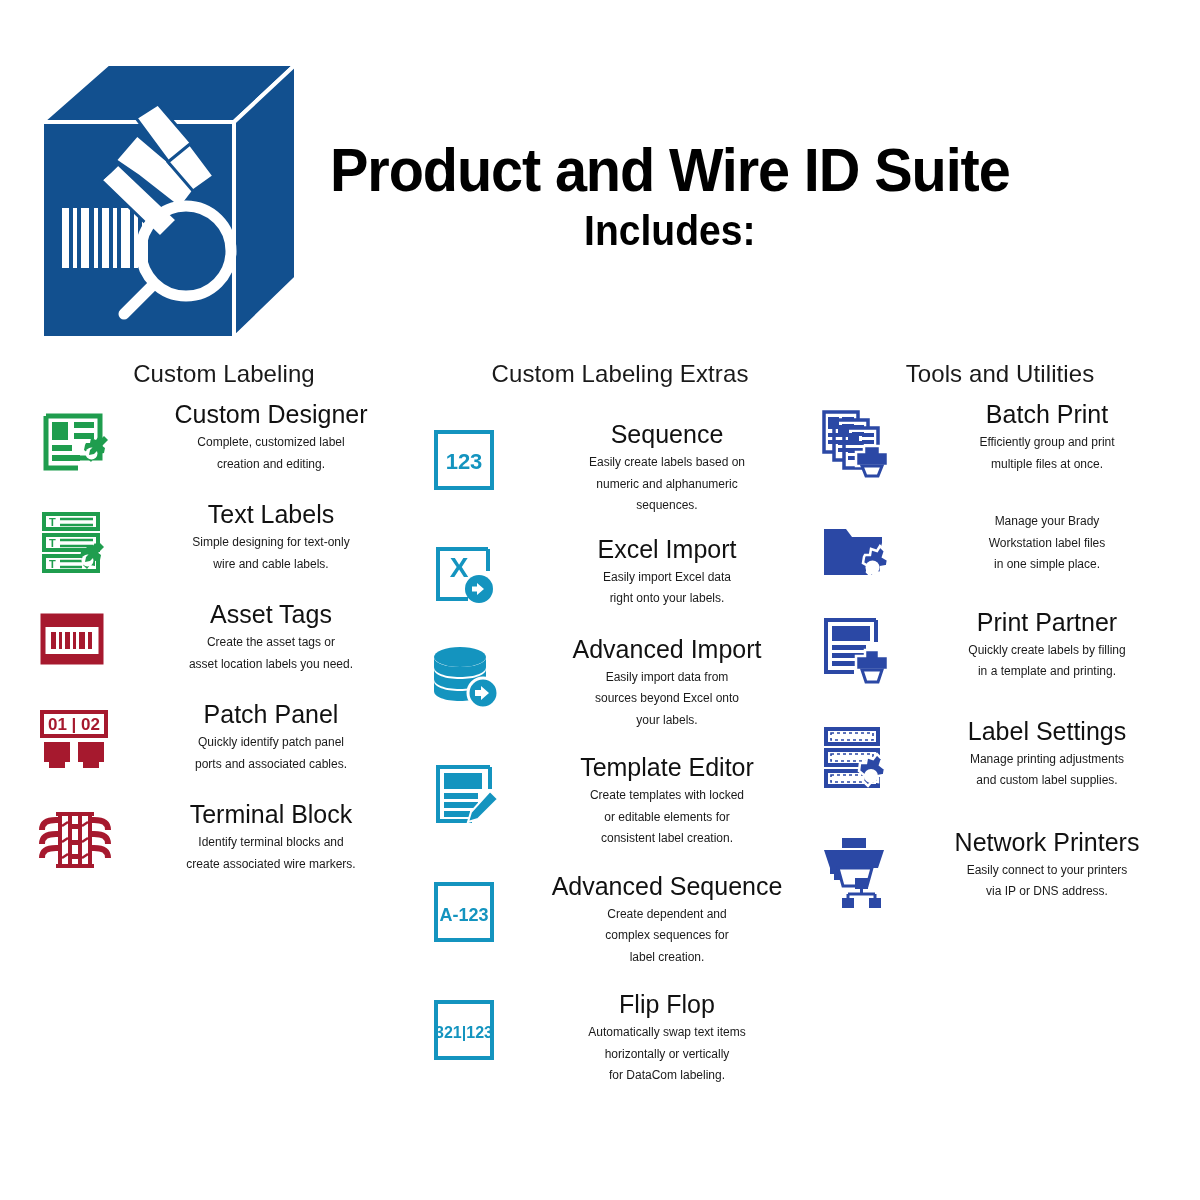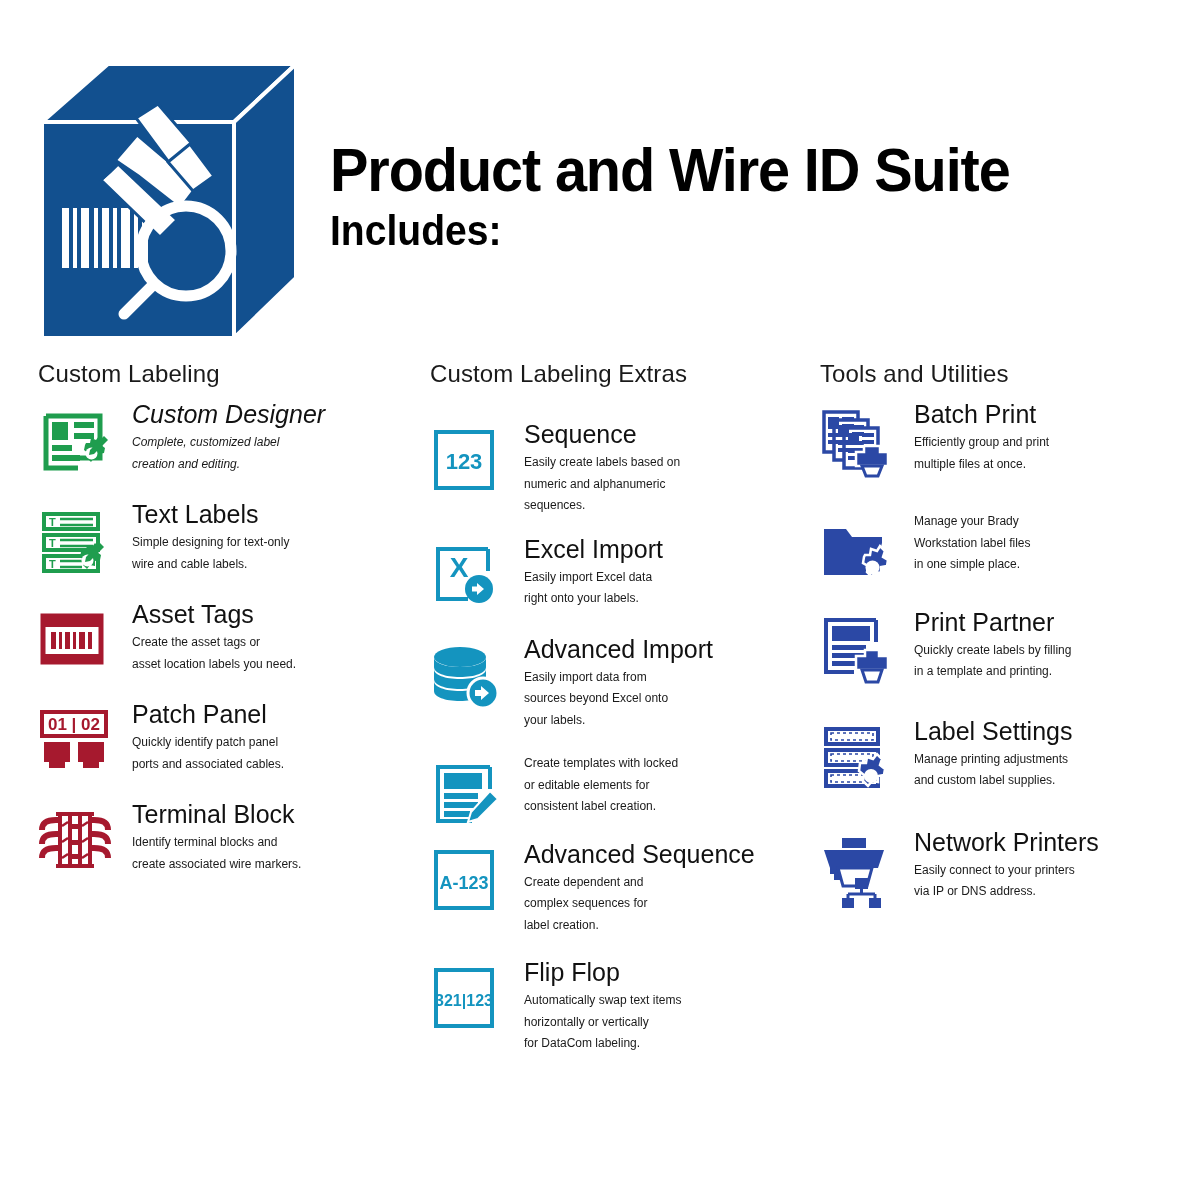--- a/index.html
+++ b/index.html
@@ -4,21 +4,21 @@
 <title>Product and Wire ID Suite</title>
 <style>
   * { box-sizing: border-box; margin: 0; padding: 0; }
   html, body {
     width: 1200px; height: 1200px;
     background: #ffffff;
     font-family: "Liberation Sans", sans-serif;
     color: #000000;
     overflow: hidden;
   }
-  .page { position: relative; width: 1200px; height: 1200px; }
+  .page { position: relative; width: 1200px; height: 1200px; text-align: center; }
 
   
   .header { position: absolute; left: 0; top: 0; width: 1200px; height: 360px; }
   .box-icon { position: absolute; left: 38px; top: 60px; width: 262px; height: 280px; }
   .title-wrap { position: absolute; left: 330px; top: 138px; }
   .suite-title {
     font-family: "Liberation Sans Narrow", "Liberation Sans", sans-serif;
     font-size: 62px; font-weight: bold; letter-spacing: -1.2px;
     line-height: 64px; color: #000; transform: scaleX(0.93); transform-origin: left center;
     white-space: nowrap;
@@ -115,21 +115,21 @@
       <div class="suite-title">Product and Wire ID Suite</div>
       <div class="suite-includes">Includes:</div>
     </div>
   </div>
 
   <div class="columns">
 
     <div class="col col-1">
       <div class="col-title">Custom Labeling</div>
 
-      <div class="feature" style="margin-top:4px;font-style:italic;">
+      <div class="feature" style="margin-top:4px;">
         <div class="icon-slot">
           <svg width="74" height="74" viewBox="0 0 74 74">
             <g fill="none" stroke="#1f9d4e" stroke-width="5">
               <path d="M8,10 H62 V52 H40 M8,10 V62 H40"></path>
             </g>
             <g fill="#1f9d4e">
               <rect x="14" y="16" width="16" height="18"></rect>
               <rect x="36" y="16" width="20" height="6"></rect>
               <rect x="36" y="27" width="20" height="6"></rect>
               <rect x="14" y="39" width="20" height="6"></rect>
@@ -346,20 +346,21 @@
               <rect x="14" y="34" width="34" height="6"></rect>
               <rect x="14" y="43" width="34" height="6"></rect>
               <rect x="14" y="52" width="26" height="6"></rect>
             </g>
             <g fill="#1494bf" stroke="#ffffff" stroke-width="2">
               <path d="M60,32 L68,40 L48,60 L38,63 L41,53 Z"></path>
             </g>
           </svg>
         </div>
         <div class="ftext">
+          <div class="fname">Template Editor</div>
           <div class="fdesc">Create templates with locked
 or editable elements for
 consistent label creation.</div>
         </div>
       </div>
 
       <div class="feature" style="margin-top:22px;">
         <div class="icon-slot">
           <svg width="74" height="74" viewBox="0 0 74 74">
             <rect x="6" y="6" width="56" height="56" fill="none" stroke="#1494bf" stroke-width="4"></rect>

